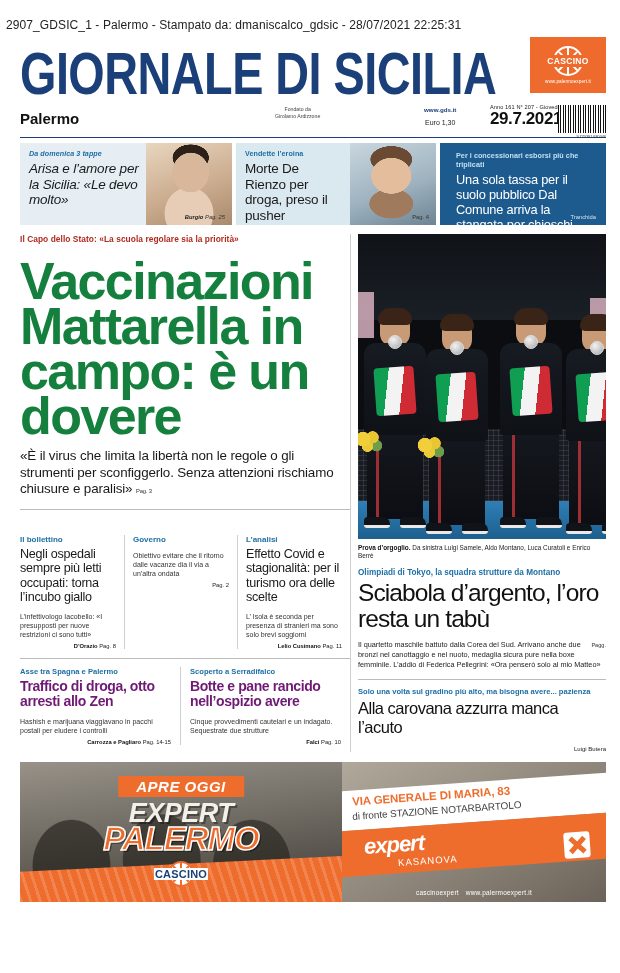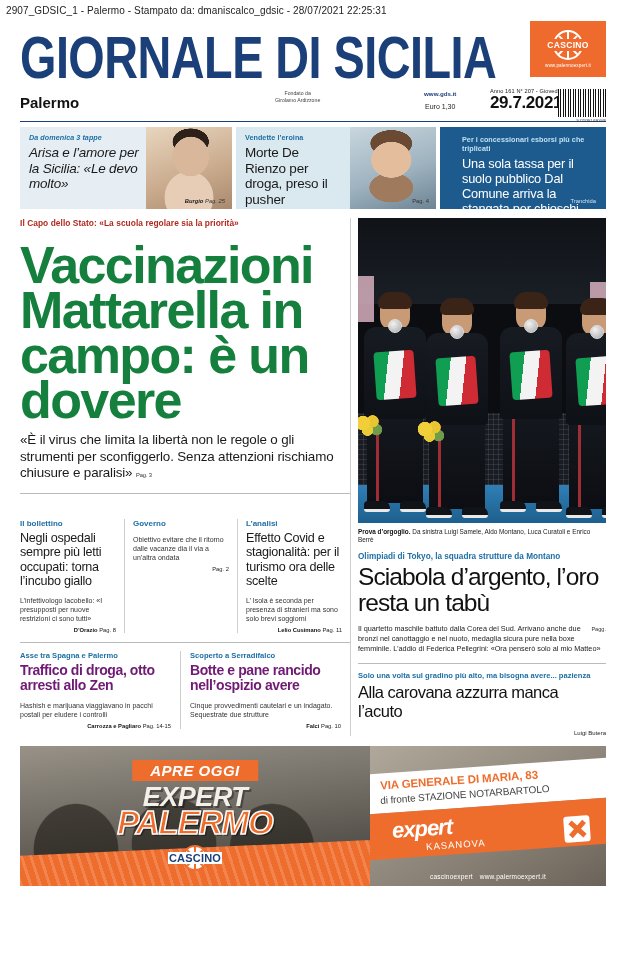--- a/index.html
+++ b/index.html
@@ -6,22 +6,22 @@
   html, body {
     width: 620px; height: 973px;
     background: #ffffff;
     font-family: "Liberation Sans", sans-serif;
     overflow: hidden;
   }
   .page { position: relative; width: 620px; height: 973px; background: #fff; }
 
   
   .printstrip {
-    font-size: 10px; color: #222; letter-spacing: .1px;
-    padding: 5px 0 0 6px; white-space: nowrap;
+    font-size: 12px; color: #222; letter-spacing: .1px;
+    padding: 18px 0 0 6px; white-space: nowrap;
   }
 
   
   .masthead { position: relative; height: 62px; margin: 6px 14px 0 20px; }
   .mast-title {
     font-family: "Liberation Sans", sans-serif;
     font-weight: 700; font-size: 45px; line-height: 56px;
     color: #1b3f78; letter-spacing: -0.5px;
     transform: scaleX(1.04) scaleY(1.30);
     transform-origin: left top;
@@ -103,21 +103,21 @@
       radial-gradient(ellipse 40% 45% at 50% 86%, #e7cdb6 0 70%, rgba(0,0,0,0) 72%),
       linear-gradient(160deg,#e8d6bf,#c9a98c 60%,#a98a6e);
   }
   .teaser.t2 .photo {
     background:
       radial-gradient(ellipse 32% 30% at 48% 40%, #e3bd9c 0 72%, rgba(0,0,0,0) 74%),
       radial-gradient(ellipse 30% 20% at 48% 20%, #6b4a33 0 80%, rgba(0,0,0,0) 82%),
       radial-gradient(ellipse 34% 24% at 48% 74%, #9f7a5c 0 74%, rgba(0,0,0,0) 76%),
       linear-gradient(160deg,#c9d7de,#9fb3c0 55%,#6d8494);
   }
-  .teaser.t3 .txt { padding: 8px 10px 0 22px; }
+  .teaser.t3 .txt { padding: 8px 10px 0 16px; }
   .teaser.t3 .head { font-size: 12.8px; line-height: 15px; }
 
   
   .body { display: flex; margin: 9px 14px 0 20px; }
   .colL { width: 330px; }
   .colR { flex: 1; padding-left: 7px; border-left: 1px solid #cfcfcf; }
 
   .lead-kicker {
     font-size: 8.4px; font-weight: 700; color: #b02a1f; letter-spacing: .05px;
   }
@@ -254,21 +254,21 @@
     font-size: 7.6px; font-weight: 700; color: #1d6fa5; margin-top: 7px;
   }
   .opin-head {
     font-size: 16.5px; color: #111; letter-spacing: -.5px; margin-top: 3px;
   }
   .opin-by { font-size: 6px; color: #222; text-align: right; margin-top: 9px; }
 
   
   .ad { display: flex; margin: 10px 14px 0 20px; height: 140px; overflow: hidden; }
   .ad-left {
-    position: relative; width: 350px; overflow: hidden;
+    position: relative; width: 322px; overflow: hidden;
     background: linear-gradient(160deg,#8a8378,#6f6a60 55%,#56524a);
     text-decoration: underline;
   }
   .ad-left .arches {
     position: absolute; inset: 0;
     background:
       radial-gradient(ellipse 17% 46% at 16% 74%, rgba(20,16,12,.55) 0 70%, rgba(0,0,0,0) 72%),
       radial-gradient(ellipse 17% 46% at 44% 70%, rgba(20,16,12,.5) 0 70%, rgba(0,0,0,0) 72%),
       radial-gradient(ellipse 17% 46% at 72% 74%, rgba(20,16,12,.5) 0 70%, rgba(0,0,0,0) 72%),
       linear-gradient(180deg, rgba(255,255,255,.12), rgba(0,0,0,.25));

